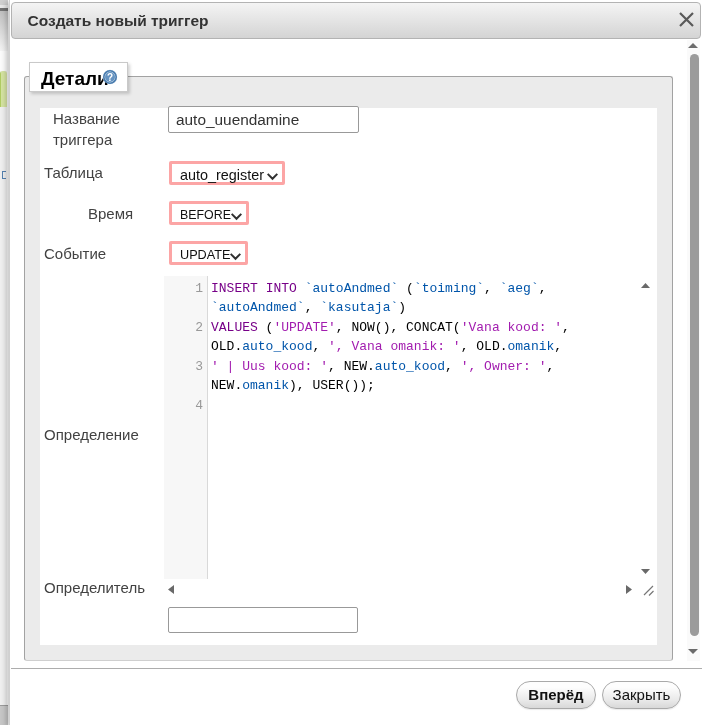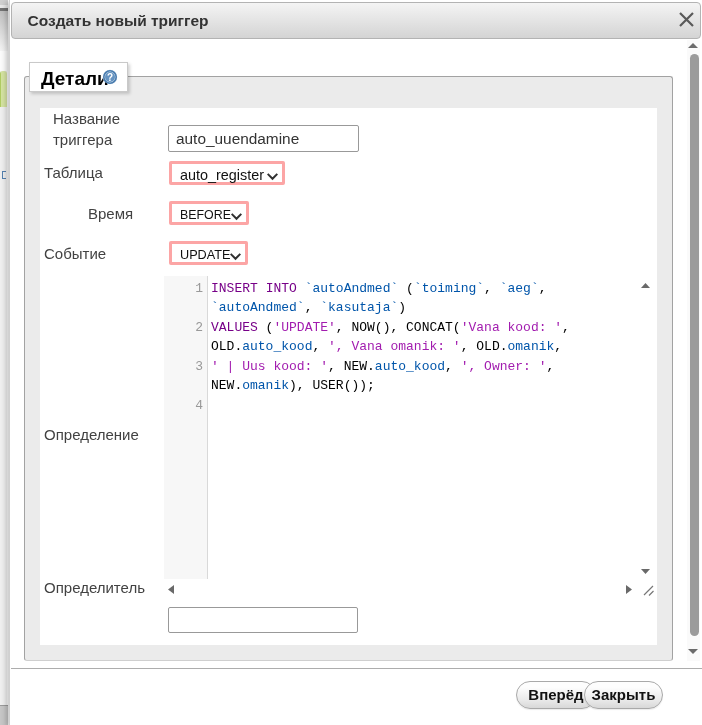--- a/index.html
+++ b/index.html
@@ -79,21 +79,21 @@
   </div>
 
   <svg class="abs" style="left:102px;top:69px" width="16" height="16" viewBox="0 0 16 16">
     <circle cx="8" cy="8" r="7.2" fill="#c5d7e8"></circle>
     <circle cx="8" cy="8" r="6.2" fill="#d6e4f0" stroke="#4a7cae" stroke-width="1.6"></circle>
     <circle cx="8" cy="8" r="5" fill="#6593c1"></circle>
     <text x="8" y="11.8" font-family="Liberation Sans" font-size="10" font-weight="bold" fill="#fff" text-anchor="middle">?</text>
   </svg>
 
   <div class="lbl" style="top:108px; width:120px; line-height:21px;margin-left:9px;">Название триггера</div>
-  <input class="txt" style="left: 168px; top: 106px; width: 191px; margin-top: 19px;" value="auto_uuendamine">
+  <input class="txt" style="left: 168px; top: 106px; width: 191px;" value="auto_uuendamine">
 
   <div class="lbl" style="top:164px;">Таблица</div>
   <div class="sel" style="left:169px; top:161px; width:116px; font-size:14.4px;">auto_register<svg width="11" height="8" viewBox="0 0 11 8">
       <path d="M1.4 1.6 L5.5 5.8 L9.6 1.6" stroke="#303030" stroke-width="2" fill="none" stroke-linecap="square"></path>
     </svg></div>
 
   <div class="lbl" style="top:205px;margin-left:44px;">Время</div>
   <div class="sel" style="left:169px; top:201px; width:80px; font-size:12.4px;">BEFORE<svg width="11" height="8" viewBox="0 0 11 8">
       <path d="M1.4 1.6 L5.5 5.8 L9.6 1.6" stroke="#303030" stroke-width="2" fill="none" stroke-linecap="square"></path>
     </svg></div>
@@ -135,21 +135,21 @@
   <svg class="abs" style="left:643px;top:585px" width="11" height="11" viewBox="0 0 11 11">
     <path d="M1 10 L10 1 M6 10.5 L10.5 6" stroke="#777" stroke-width="1.2" fill="none"></path>
   </svg>
 
   <div class="lbl" style="top:579px;">Определитель</div>
   <input class="txt" style="left: 168px; top: 607px; width: 190px; height: 26px;" value="">
 
   <div class="abs" style="left:11px; top:668px; width:691px; height:1px; background:#adadad;"></div>
 
   <div class="btn" style="left:516px; width:80px; font-weight:bold;">Вперёд</div>
-  <div class="btn" style="left:584px; width:79px;font-weight:bold;">Закрыть</div>
+  <div class="btn" style="left:602px; width:79px;">Закрыть</div>
 
   <div class="abs" id="sbtrack"></div>
   <div class="abs" id="sbthumb"></div>
   <svg class="abs" style="left:688px;top:43px" width="10" height="5" viewBox="0 0 10 5">
     <path d="M5 0 L10 5 L0 5 Z" fill="#6b6b6b"></path>
   </svg>
   <svg class="abs" style="left:688px;top:649px" width="10" height="5" viewBox="0 0 10 5">
     <path d="M5 5 L0 0 L10 0 Z" fill="#6b6b6b"></path>
   </svg>
 

